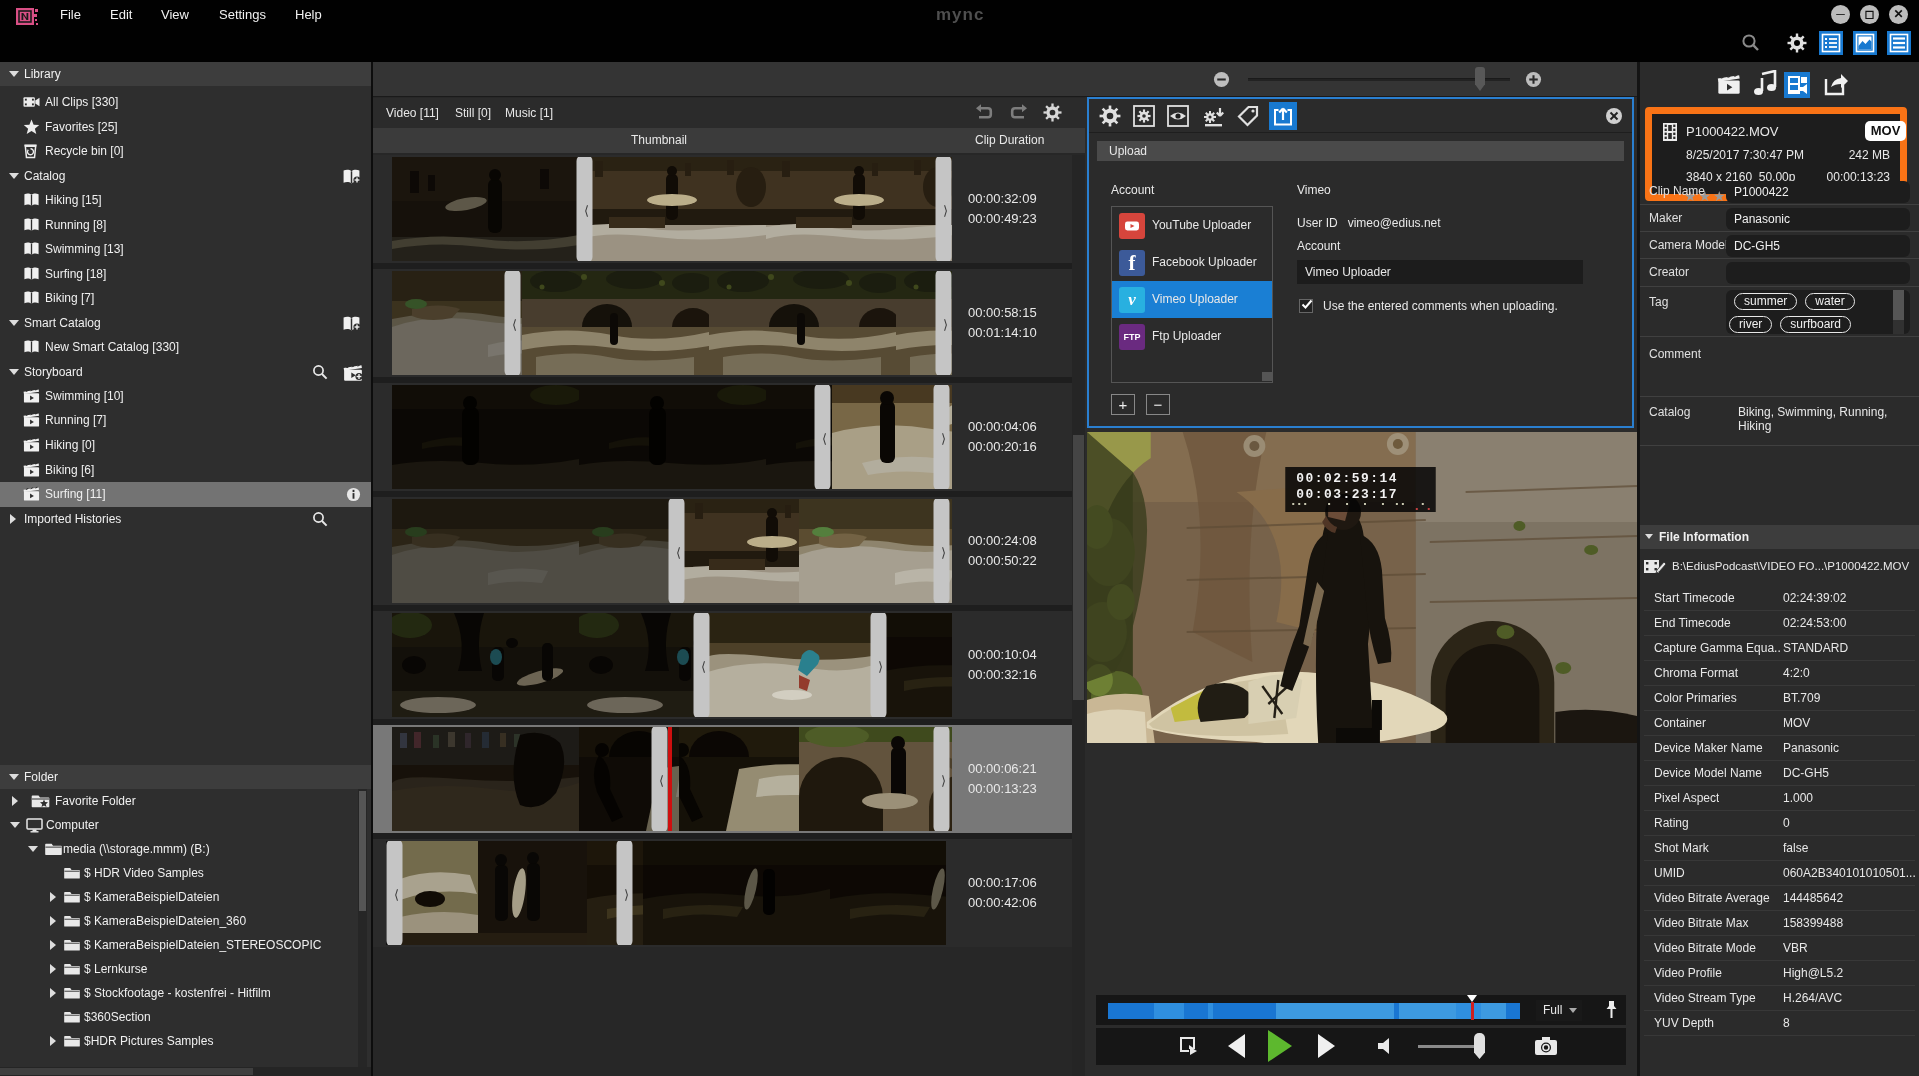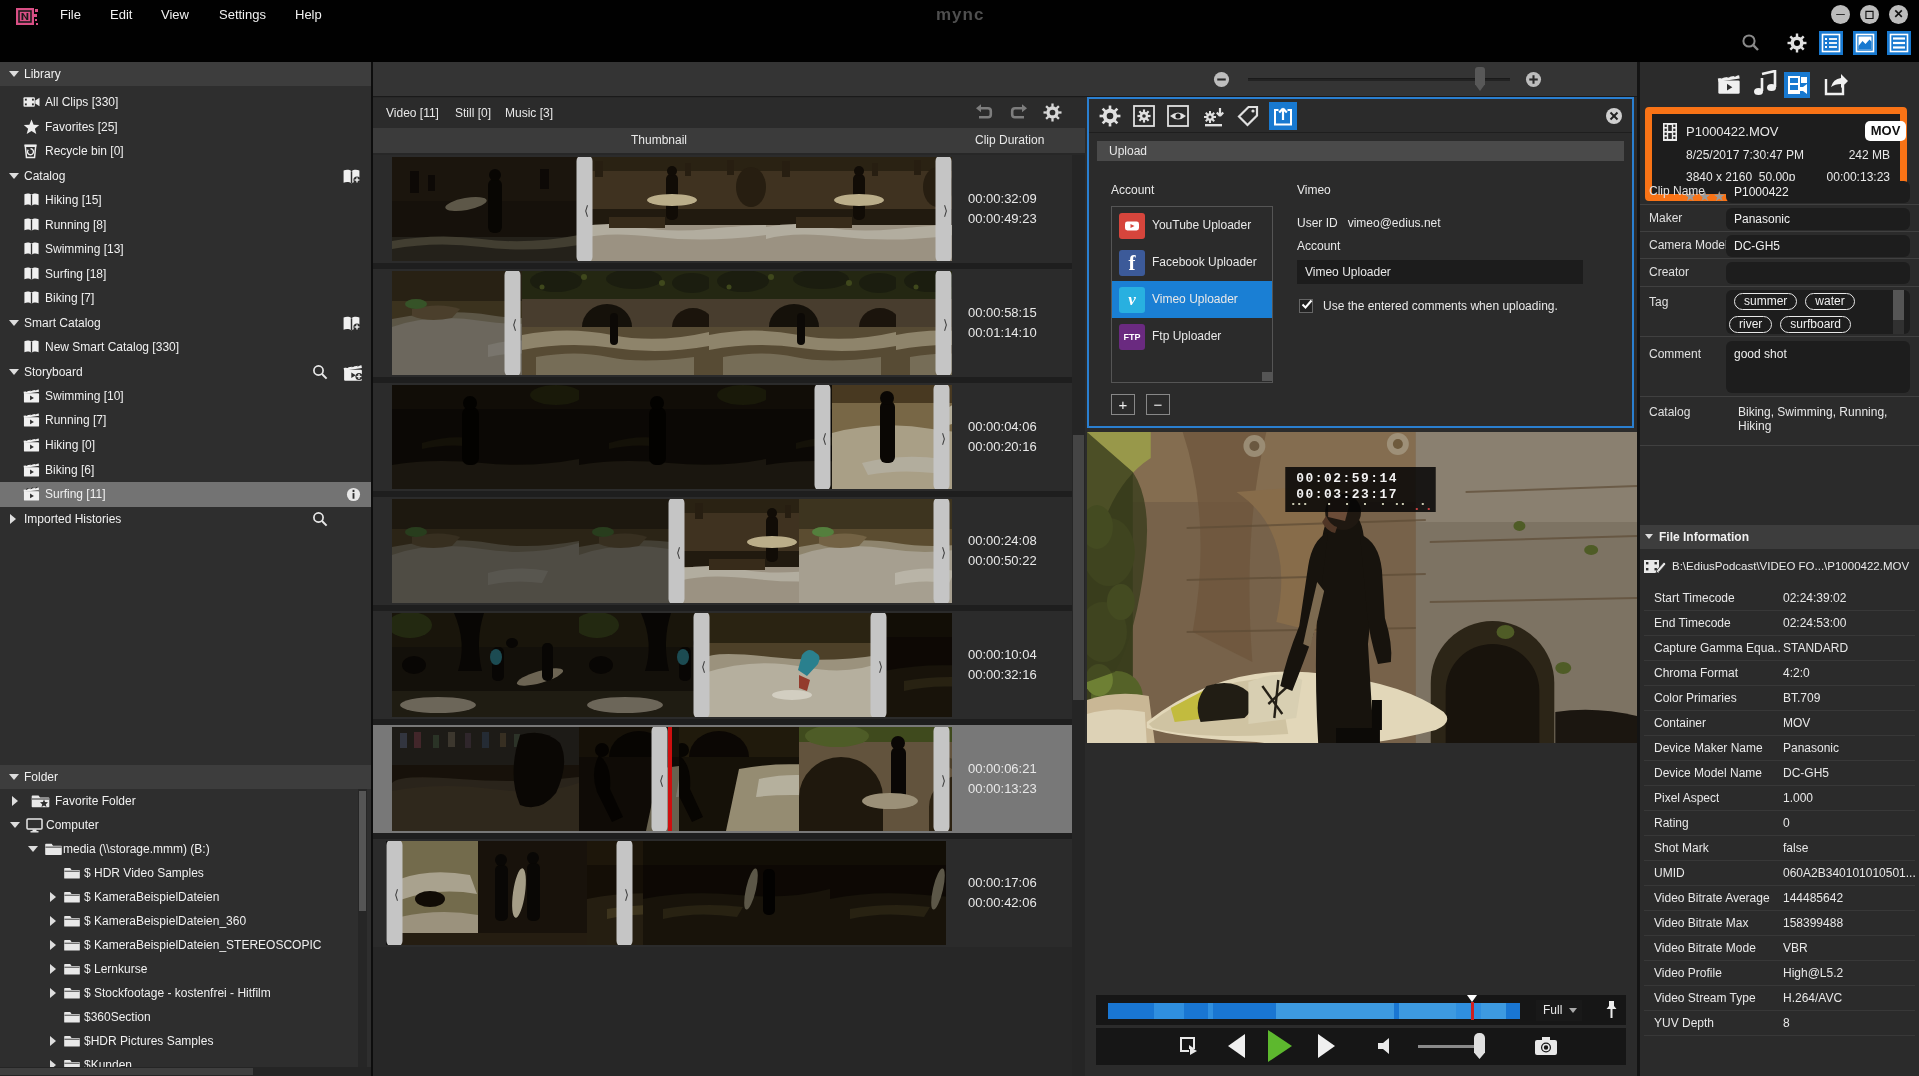--- a/index.html
+++ b/index.html
@@ -454,37 +454,34 @@
           </svg>$ Lernkurse</div>
       <div class="litem" style="padding-left:84px"><span class="tri right" style="position:absolute;left:50px;top:7px"></span><svg class="licon" style="left:64px;width:16px" viewBox="0 0 18 14">
             <use href="#i-folder"></use>
           </svg>$ Stockfootage - kostenfrei - Hitfilm</div>
       <div class="litem" style="padding-left:84px"><svg class="licon" style="left:64px;width:16px" viewBox="0 0 18 14">
             <use href="#i-folder"></use>
           </svg>$360Section</div>
       <div class="litem" style="padding-left:84px"><span class="tri right" style="position:absolute;left:50px;top:7px"></span><svg class="licon" style="left:64px;width:16px" viewBox="0 0 18 14">
             <use href="#i-folder"></use>
           </svg>$HDR Pictures Samples</div>
-      <div class="litem" style="padding-left:84px"><span class="tri right" style="position:absolute;left:50px;top:7px"></span><svg class="licon" style="left:64px;width:16px" viewBox="0 0 18 14">
-            <use href="#i-folder"></use>
-          </svg>$Kunden</div>
     </div>
     <div style="position:absolute;left:358px;top:727px;width:9px;height:278px;background:#262626">
         <div style="position:absolute;left:1px;top:2px;width:7px;height:120px;background:#555"></div>
       </div>
 <div style="position:absolute;left:0;top:1005px;width:371px;height:9px;background:#252525">
         <div style="position:absolute;left:0;top:1px;width:253px;height:7px;background:#3f3f3f"></div>
       </div>
   </div>
   <div id="mid">
     <div id="midtop"></div>
     <div id="tabrow">
       <span style="position:absolute;left:13px">Video [11]</span>
       <span style="position:absolute;left:82px">Still [0]</span>
-      <span style="position:absolute;left:132px">Music [3]</span>
+      <span style="position:absolute;left:132px">Music [1]</span>
       <svg class="abs" style="left:602px;top:6px" width="18" height="17" viewBox="0 0 18 17">
           <path d="M4.5 4.2 H13 q2.8 0 2.8 2.8 v3.4 q0 2.8 -2.8 2.8 H4" fill="none" stroke="#7d7d7d" stroke-width="2.6"></path>
           <path d="M6 0.2 L1 4.2 l5 4z" fill="#7d7d7d"></path>
         </svg>
       <svg class="abs" style="left:637px;top:6px" width="18" height="17" viewBox="0 0 18 17">
           <path d="M13.5 4.2 H5 q-2.8 0 -2.8 2.8 v3.4 q0 2.8 2.8 2.8 H14" fill="none" stroke="#7d7d7d" stroke-width="2.6"></path>
           <path d="M12 0.2 L17 4.2 l-5 4z" fill="#7d7d7d"></path>
         </svg>
       <svg class="abs" style="left:670px;top:5px" width="19" height="19" viewBox="0 0 20 20">
         <path fill="#d8d8d8" d="M10 3.5a6.5 6.5 0 1 0 .01 0z M10 7a3 3 0 1 1 0 6 3 3 0 0 1 0-6z" fill-rule="evenodd"></path>
@@ -947,21 +944,20 @@
       <div class="finput" style="top:3px;height:44px;background:#1d1d1d">
         <div style="margin:3px 0 0 8px"><span class="pill">summer</span><span class="pill">water</span></div>
         <div style="margin:6px 0 0 3px"><span class="pill">river</span><span class="pill">surfboard</span></div>
       </div>
       <div class="abs" style="left:253px;top:3px;width:11px;height:44px;background:#313131">
           <div style="position:absolute;left:0;top:0;width:11px;height:30px;background:#555"></div>
         </div>
     </div>
     <div class="frow" style="height:60px">
       <div class="flabel" style="top:10px">Comment</div>
-      <div class="finput" style="top:4px;height:52px;padding:6px 0 0 8px">good shot</div>
     </div>
     <div class="frow" style="height:49px">
       <div class="flabel" style="top:8px">Catalog</div>
       <div class="abs" style="left:98px;top:8px;line-height:14px">Biking, Swimming, Running,<br>Hiking</div>
     </div>
     <div class="secthead" style="position:absolute;top:463px;width:279px;background:#3d3d3d"><span class="tri down" style="position:absolute;left:5px;top:9px;border-left-width:4px;border-right-width:4px;border-top-width:5px"></span><span style="margin-left:-5px;font-weight:bold;font-size:12px">File Information</span></div>
     <div class="abs" style="left:4px;top:495px;width:271px;height:21px">
       <svg class="abs" style="left:0;top:1px" width="22" height="17" viewBox="0 0 22 17">
           <rect x="0" y="2" width="15" height="13" fill="#e8e8e8"></rect>
           <g fill="#2b2b2b">

